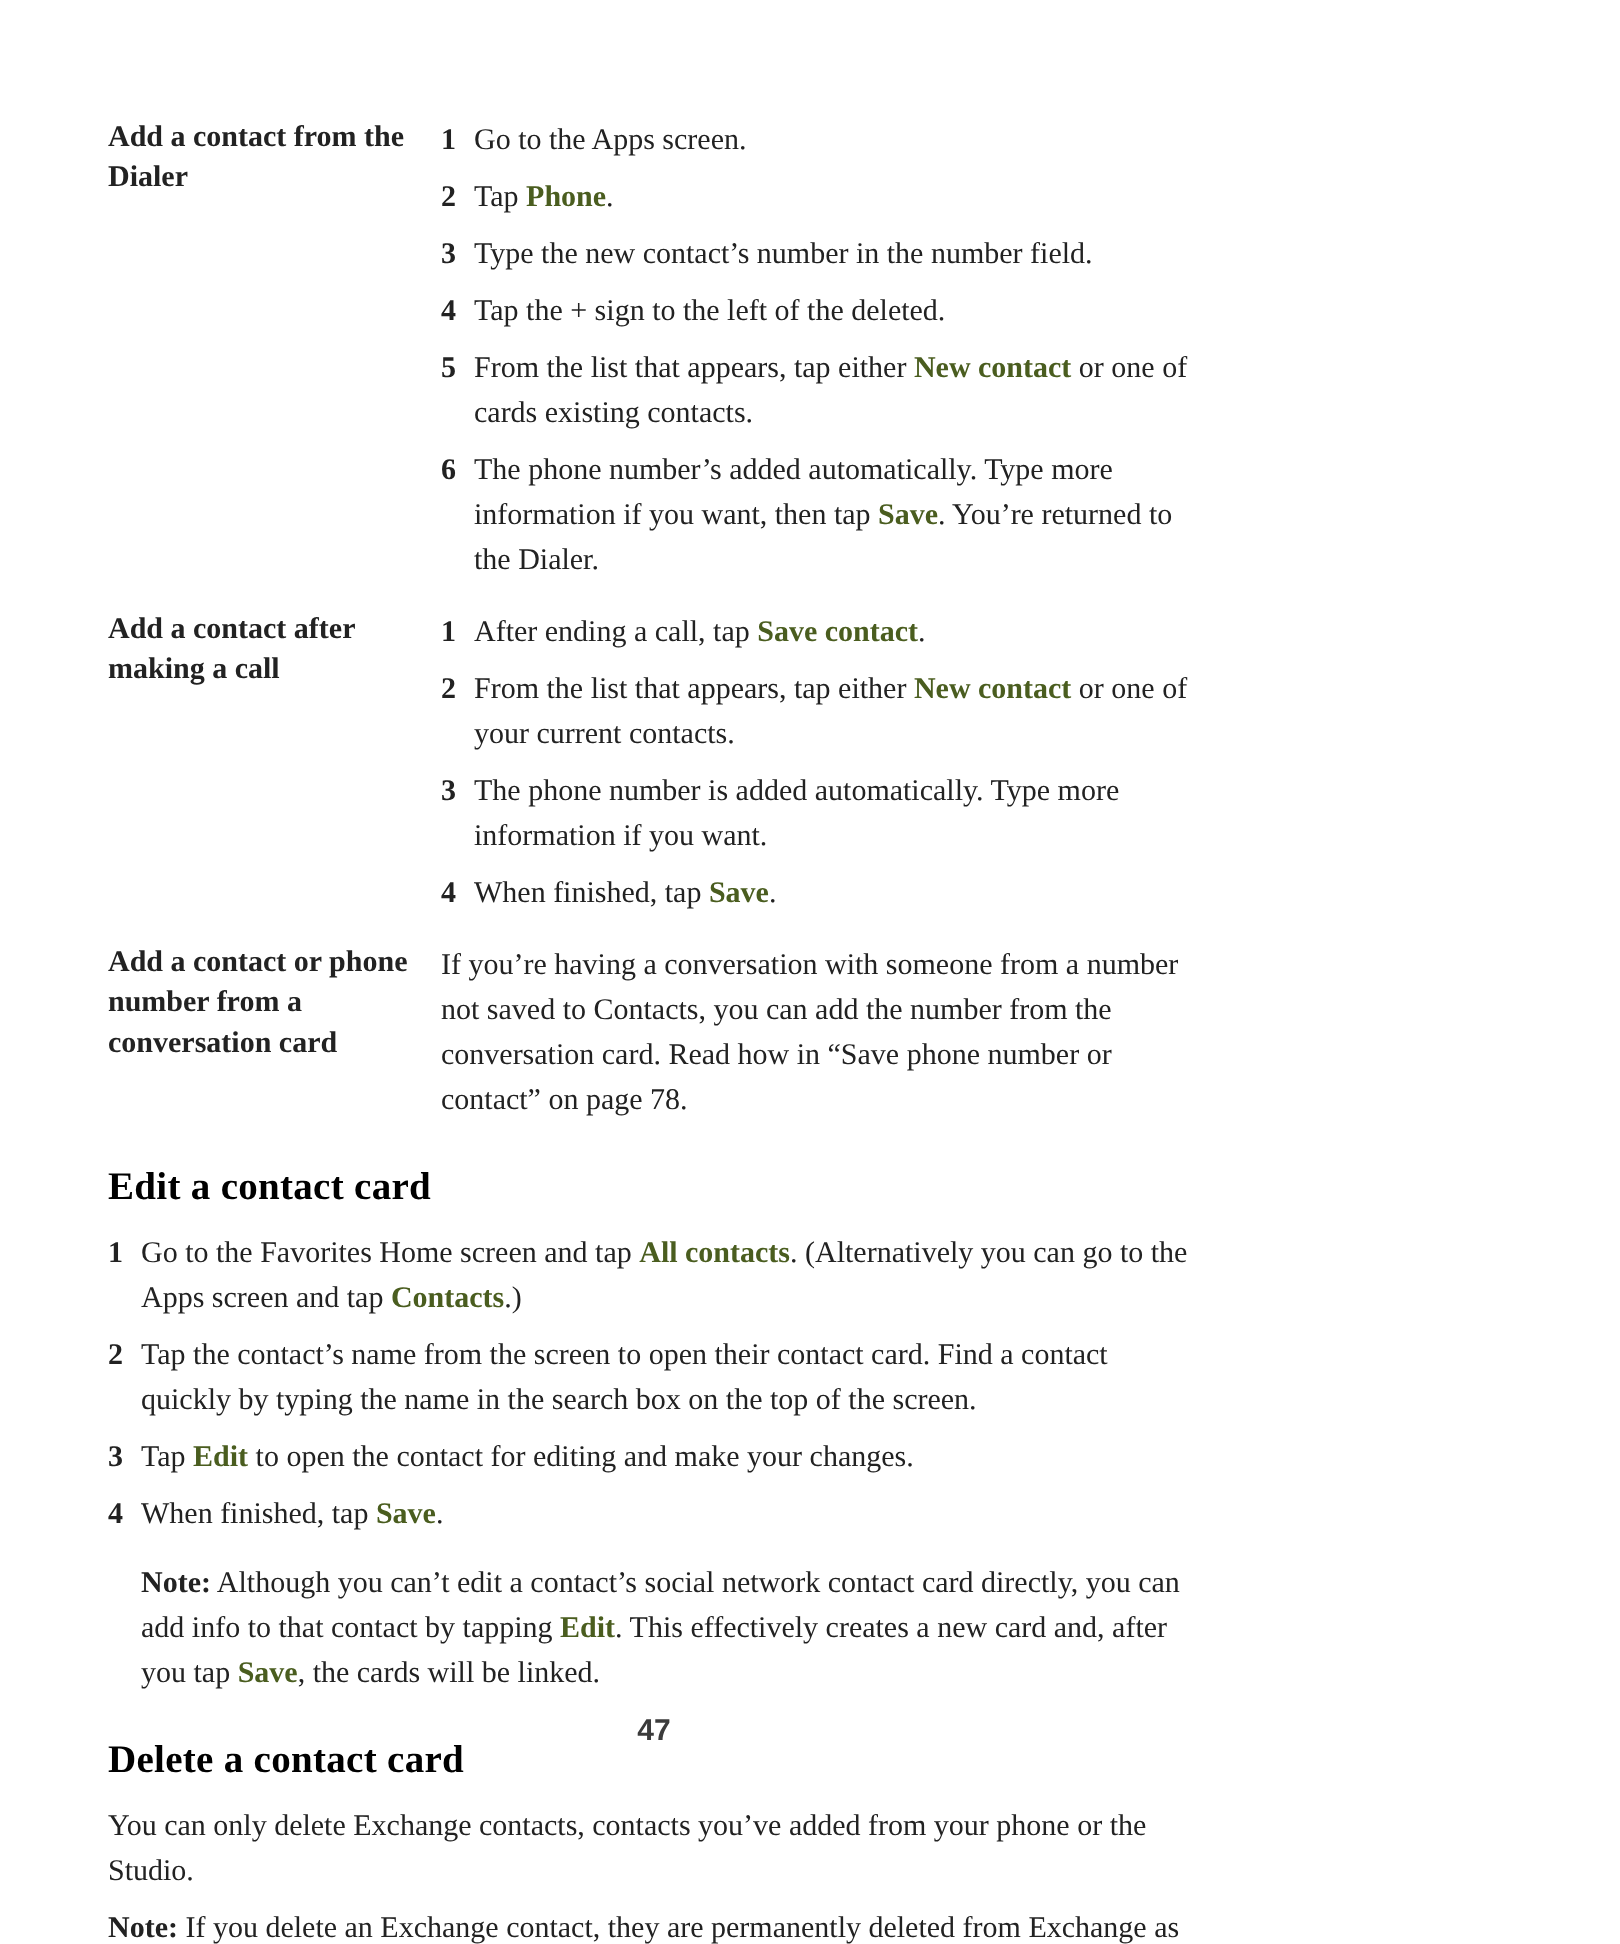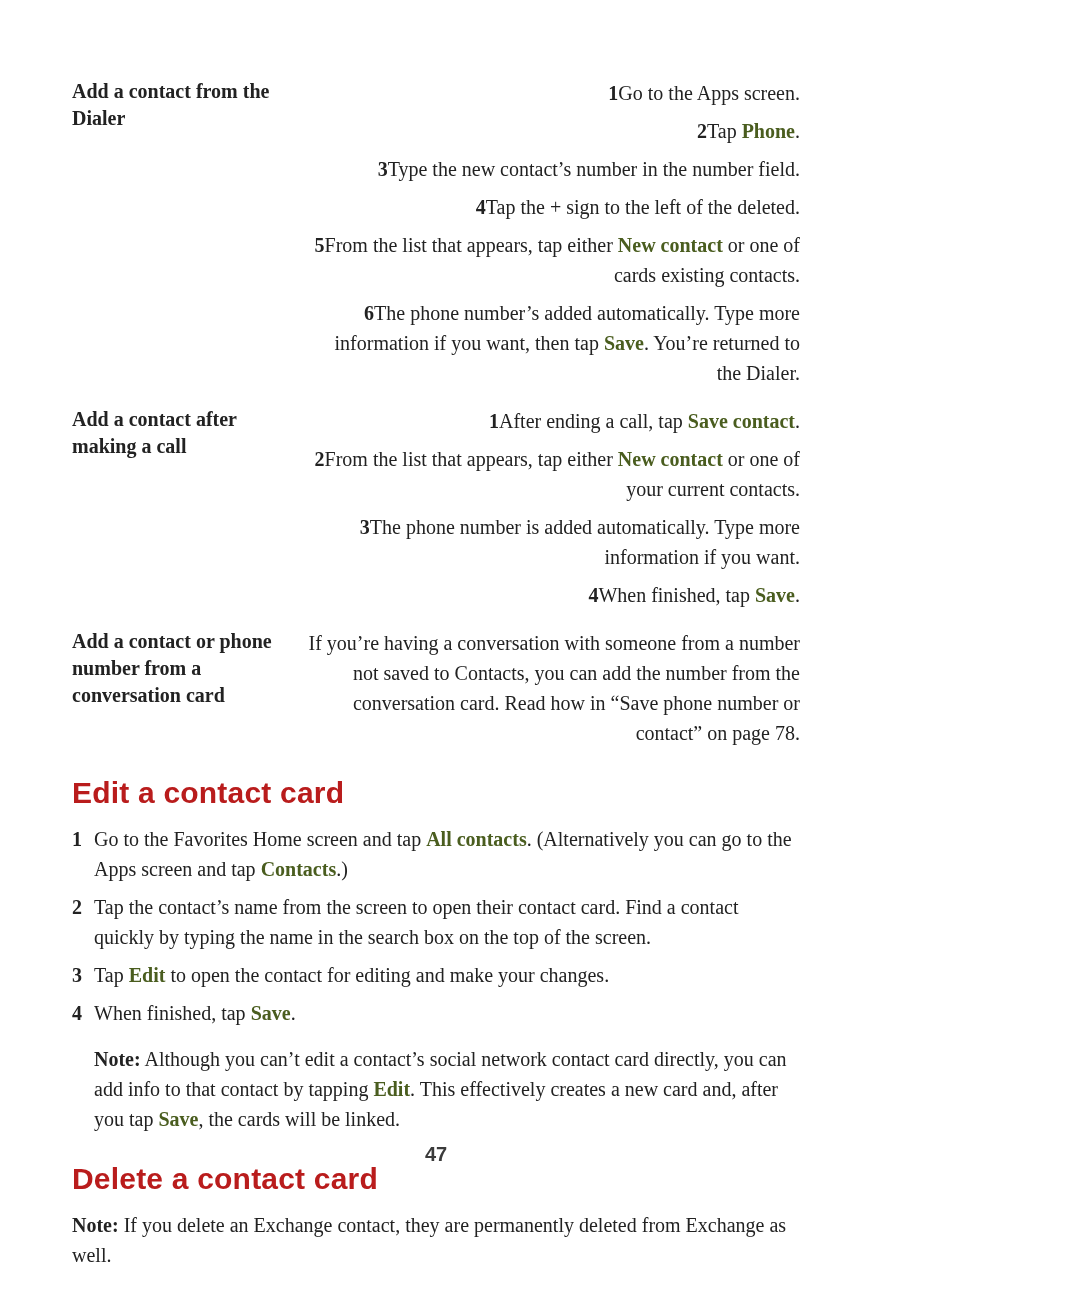--- a/index.html
+++ b/index.html
@@ -33,21 +33,20 @@
     flex-shrink: 0;
     font-weight: bold;
     font-size: 20px;
     line-height: 1.35;
     padding-right: 12px;
   }
   .row .right {
     flex: 1;
     font-size: 20px;
     line-height: 1.5;
-    text-align: right;
   }
   ol.steplist {
     margin: 0;
     padding: 0;
     list-style: none;
     counter-reset: step;
   }
   ol.steplist > li {
     counter-increment: step;
     padding-left: 22px;
@@ -61,25 +60,25 @@
     width: 22px;
     text-indent: 0;
   }
   ol.steplist > li > .sub {
     display: block;
     text-indent: 0;
     margin-top: 16px;
   }
 
   h2.sec {
-    font-family: Liberation Sans, sans-serif;
+    font-family: Liberation Serif, serif;
     font-stretch: condensed;
     font-weight: bold;
-    font-size: 30px;
-    color: #b91c1c;
+    font-size: 26px;
+    color: #000000;
     margin: 28px 0 14px 0;
     letter-spacing: 0.2px;
   }
 
   ol.steplist.full > li { font-size: 20px; line-height: 1.5; }
   p.body { font-size: 20px; line-height: 1.5; margin: 8px 0; }
 
   
   .footer {
     position: absolute;
@@ -162,20 +161,21 @@
 
   <h2 class="sec">Edit a contact card</h2>
   <ol class="steplist full" id="edit-steps">
       <li><span>Go to the Favorites Home screen and tap </span><span class="bold-link">All contacts</span><span>. (Alternatively you can go to the Apps screen and tap </span><span class="bold-link">Contacts</span><span>.)</span></li>
       <li><span>Tap the contact’s name from the screen to open their contact card. Find a contact quickly by typing the name in the search box on the top of the screen.</span></li>
       <li><span>Tap </span><span class="bold-link">Edit</span><span> to open the contact for editing and make your changes.</span></li>
       <li><span>When finished, tap </span><span class="bold-link">Save</span><span>.</span><span class="sub"><span class="bold-dk">Note:</span><span> Although you can’t edit a contact’s social network contact card directly, you can add info to that contact by tapping </span><span class="bold-link">Edit</span><span>. This effectively creates a new card and, after you tap </span><span class="bold-link">Save</span><span>, the cards will be linked.</span></span></li>
     </ol>
 
   <h2 class="sec">Delete a contact card</h2>
+  <p class="body">You can only delete Exchange contacts, contacts you’ve added from your phone or the Studio.</p>
   <p class="body">
     <span class="bold-dk">Note:</span><span> If you delete an Exchange contact, they are permanently deleted from Exchange as well.</span>
   </p>
 
   <div class="footer">
     <span class="pnum">47</span>
   </div>
 
 </div>
 

